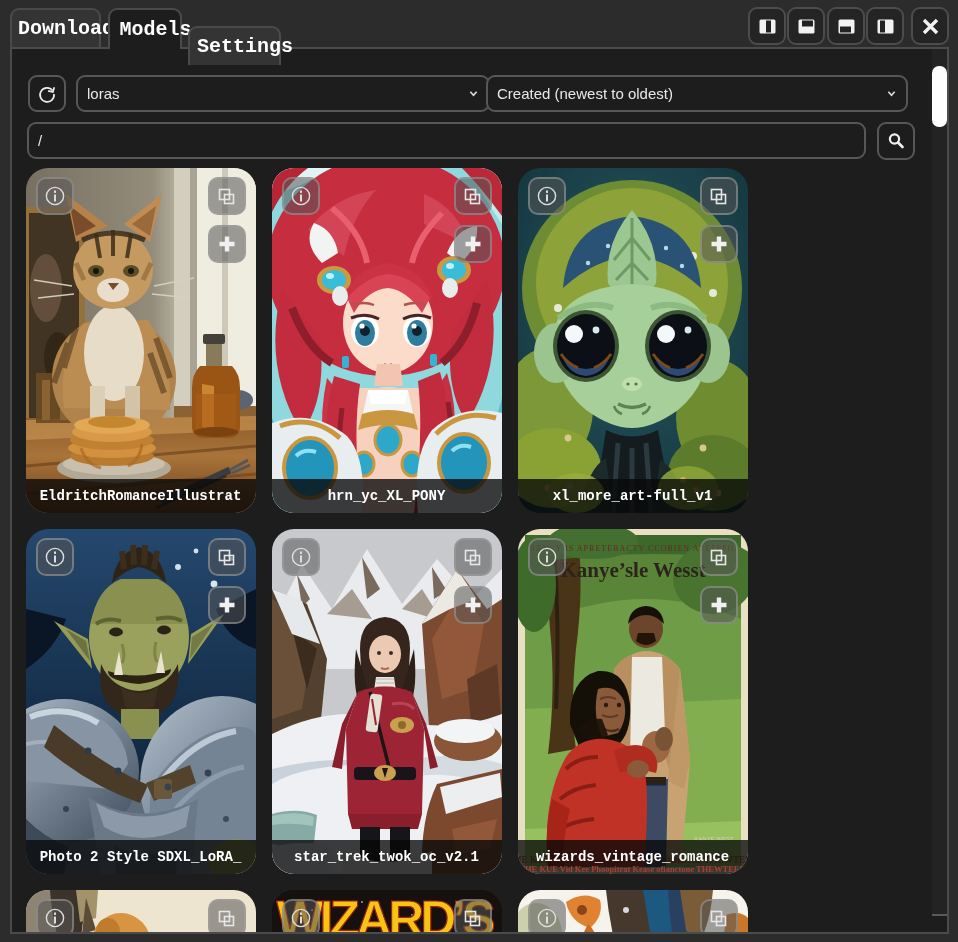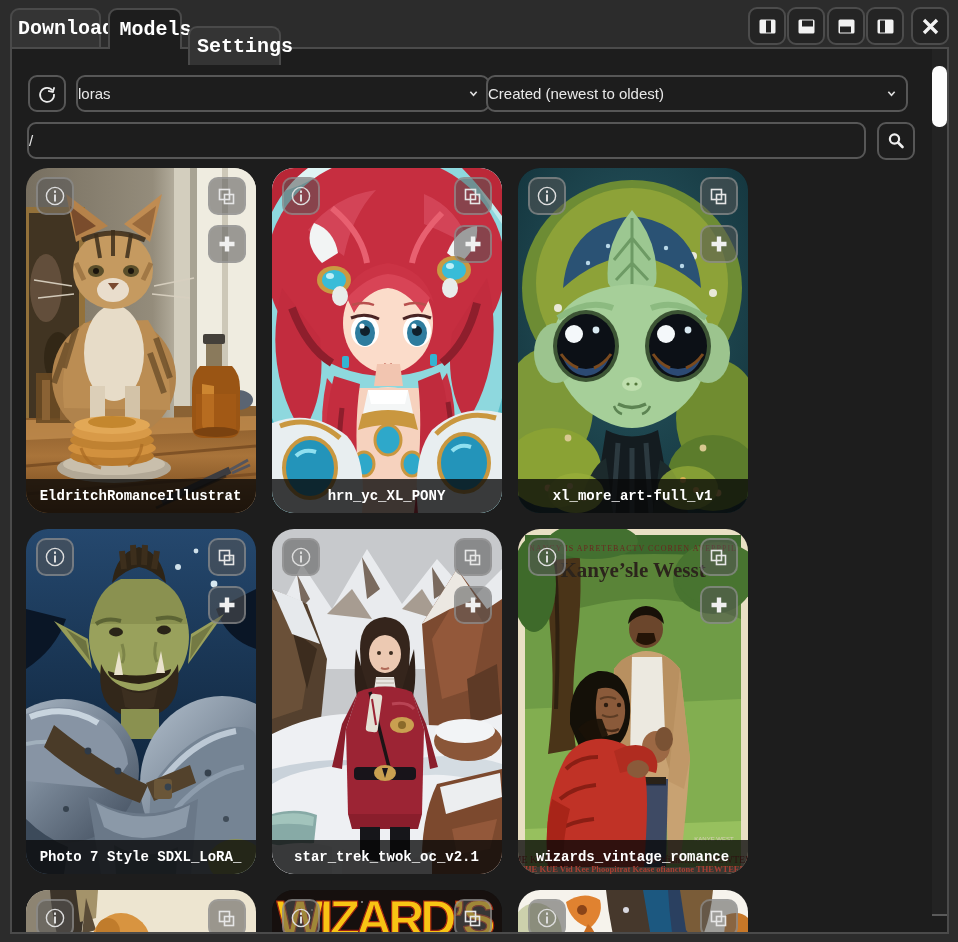--- a/index.html
+++ b/index.html
@@ -2,21 +2,21 @@
 <html><head>
 <meta charset="utf-8">
 <style>
   html,body{margin:0;padding:0;}
   body{width:958px;height:942px;background:#2c2c2c;font-family:"Liberation Mono",monospace;position:relative;overflow:hidden;}
   .tab{position:absolute;top:8px;height:39px;box-sizing:border-box;border:2px solid #4a4a4a;border-bottom:none;border-radius:9px 9px 0 0;background:#343434;color:#fff;font-size:20px;font-weight:700;display:flex;align-items:center;justify-content:center;z-index:3;padding-left:21px;}
   .tab.active{background:#1d1d1d;height:41px;}
   .tbtn{position:absolute;top:7px;width:38px;height:38px;box-sizing:border-box;border:2px solid #4c4c4c;border-radius:9px;background:#242424;display:flex;align-items:center;justify-content:center;z-index:3;}
   .panel{position:absolute;left:10px;top:47px;width:939px;height:887px;box-sizing:border-box;background:#1d1d1d;border:2px solid #4b4b4b;overflow:hidden;z-index:1;}
   .ctl{position:absolute;box-sizing:border-box;background:#1d1d1d;border:2px solid #575757;border-radius:9px;}
-  .sel{color:#e8e8e8;font-family:"Liberation Sans",sans-serif;font-size:15px;display:flex;align-items:center;padding-left:0;}
+  .sel{color:#e8e8e8;font-family:"Liberation Sans",sans-serif;font-size:15px;display:flex;align-items:center;padding-left:9px;}
   .chev{position:absolute;right:10px;top:12px;width:9px;height:9px;}
   .card{position:absolute;width:230px;height:345px;border-radius:22px;overflow:hidden;background:#111;}
   .card svg.img{position:absolute;left:0;top:0;}
   .clabel{position:absolute;left:0;bottom:0;width:100%;height:34px;background:rgba(8,8,8,0.78);color:#fff;font-size:14px;font-weight:700;display:flex;align-items:center;justify-content:center;white-space:nowrap;}
   .cbtn{position:absolute;width:38px;height:38px;box-sizing:border-box;border-radius:10px;background:rgba(85,85,85,0.55);border:2px solid rgba(160,160,160,0.55);display:flex;align-items:center;justify-content:center;}
   .cbtn.i{left:10px;top:9px;}
   .cbtn.cp{right:10px;top:9px;}
   .cbtn.pl{right:10px;top:57px;}
   .track{position:absolute;right:0px;top:0px;width:15px;height:865px;background:#232323;}
   .thumb{position:absolute;right:0px;top:17px;width:15px;height:61px;background:#fdfdfd;border-radius:7px;}
@@ -478,21 +478,21 @@
         <svg width="21" height="21" viewBox="0 0 21 21">
           <rect x="3.5" y="3.5" width="10" height="10" fill="none" stroke="#e6e6e6" stroke-width="1.6"></rect>
           <rect x="8.5" y="8.5" width="9" height="9" fill="none" stroke="#e6e6e6" stroke-width="1.6"></rect>
         </svg>
       </div>
       <div class="cbtn pl">
         <svg width="22" height="22" viewBox="0 0 22 22">
           <path d="M11 3.5 V18.5 M3.5 11 H18.5" stroke="#f0f0f0" stroke-width="4.4"></path>
         </svg>
       </div>
-      <div class="clabel">Photo 7 Style SDXL_LoRA_</div>
+      <div class="clabel">Photo 2 Style SDXL_LoRA_</div>
     </div>
 
     <div class="card" style="left:259.5px;top:480px;">
       <svg class="img" width="230" height="345" viewBox="0 0 230 345">
         <rect width="230" height="345" fill="#c7c9cc"></rect>
 
         <path d="M0 95 L30 35 L60 80 L95 20 L130 75 L165 30 L200 70 L230 40 L230 140 L0 140 Z" fill="#e9ebee"></path>
         <path d="M25 45 L38 70 L30 78 Z M90 28 L108 60 L95 70 Z M160 38 L175 62 L162 70 Z" fill="#7a6a5e"></path>
         <path d="M55 85 L80 60 L100 90 Z M130 80 L150 60 L170 92 Z" fill="#8a7a6a" opacity="0.7"></path>
 

